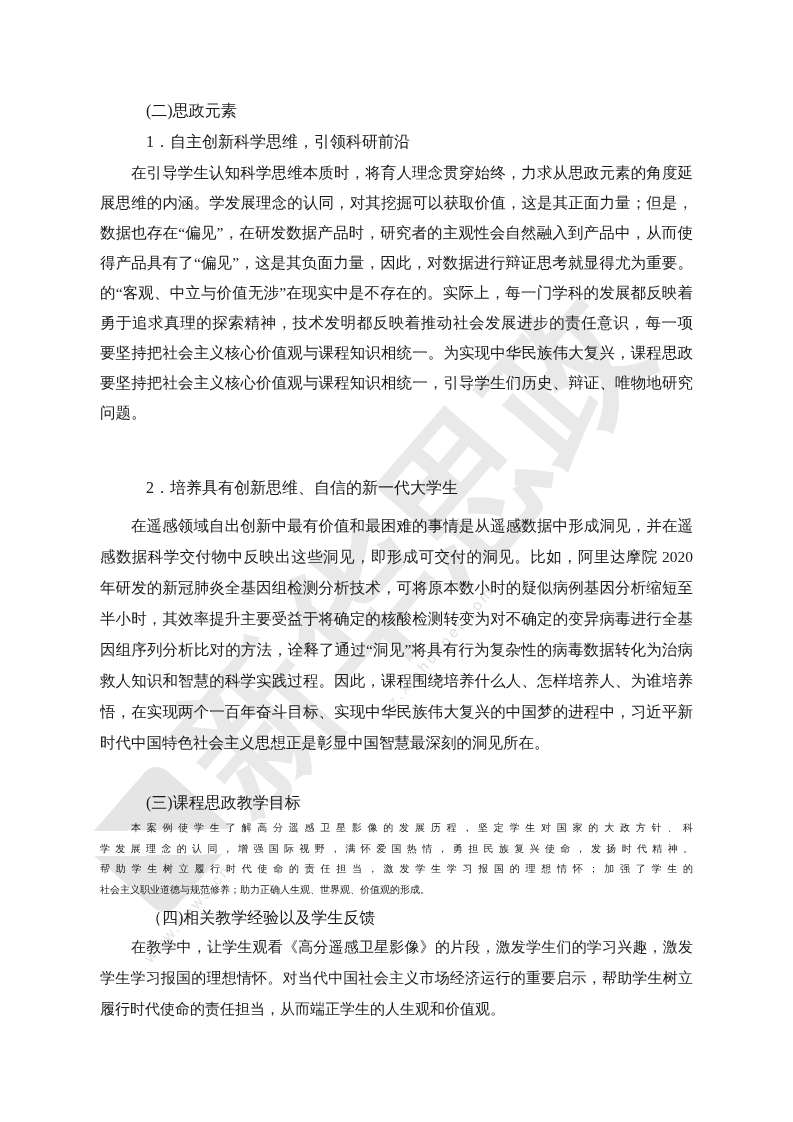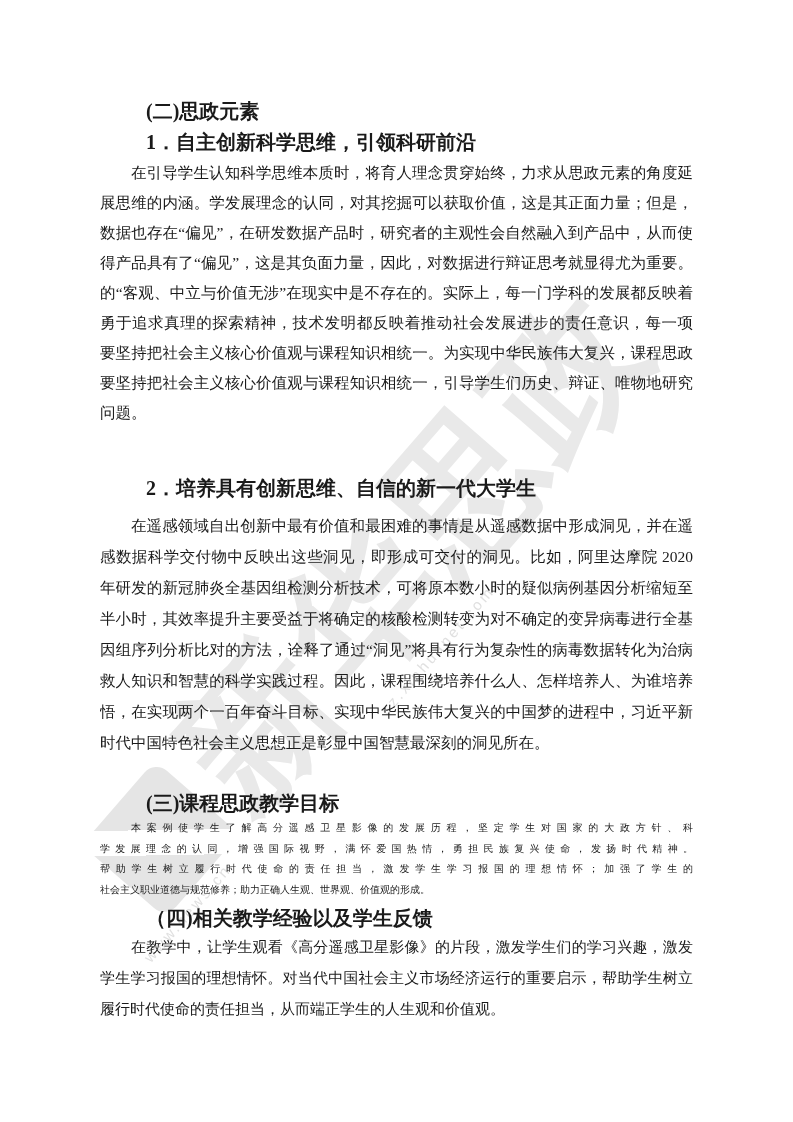--- a/index.html
+++ b/index.html
@@ -44,24 +44,23 @@
     letter-spacing: 3px;
     white-space: nowrap;
   }
   .wm-url-1 { left: -44px; top: 150px; }
   .wm-url-2 { left: 298px; top: 166px; }
   
   .content { position: absolute; left: 100px; width: 593px; top: 0; z-index: 1; }
   .block { position: absolute; left: 0; width: 593px; }
   .heading {
     padding-left: 46px;
-    font-size: 20px;
+    font-size: 16px;
     line-height: 30px;
     white-space: nowrap;
-    font-weight: bold;
   }
   .para .line {
     text-align: justify;
     text-align-last: justify;
     text-justify: inter-character;
     overflow: hidden;
   }
   .para .line.first { text-indent: 31px; }
   .para .line.last { text-align-last: left; }
   .para-a { font-size: 15.5px; } .para-a .line { height: 30px; line-height: 30px; }

